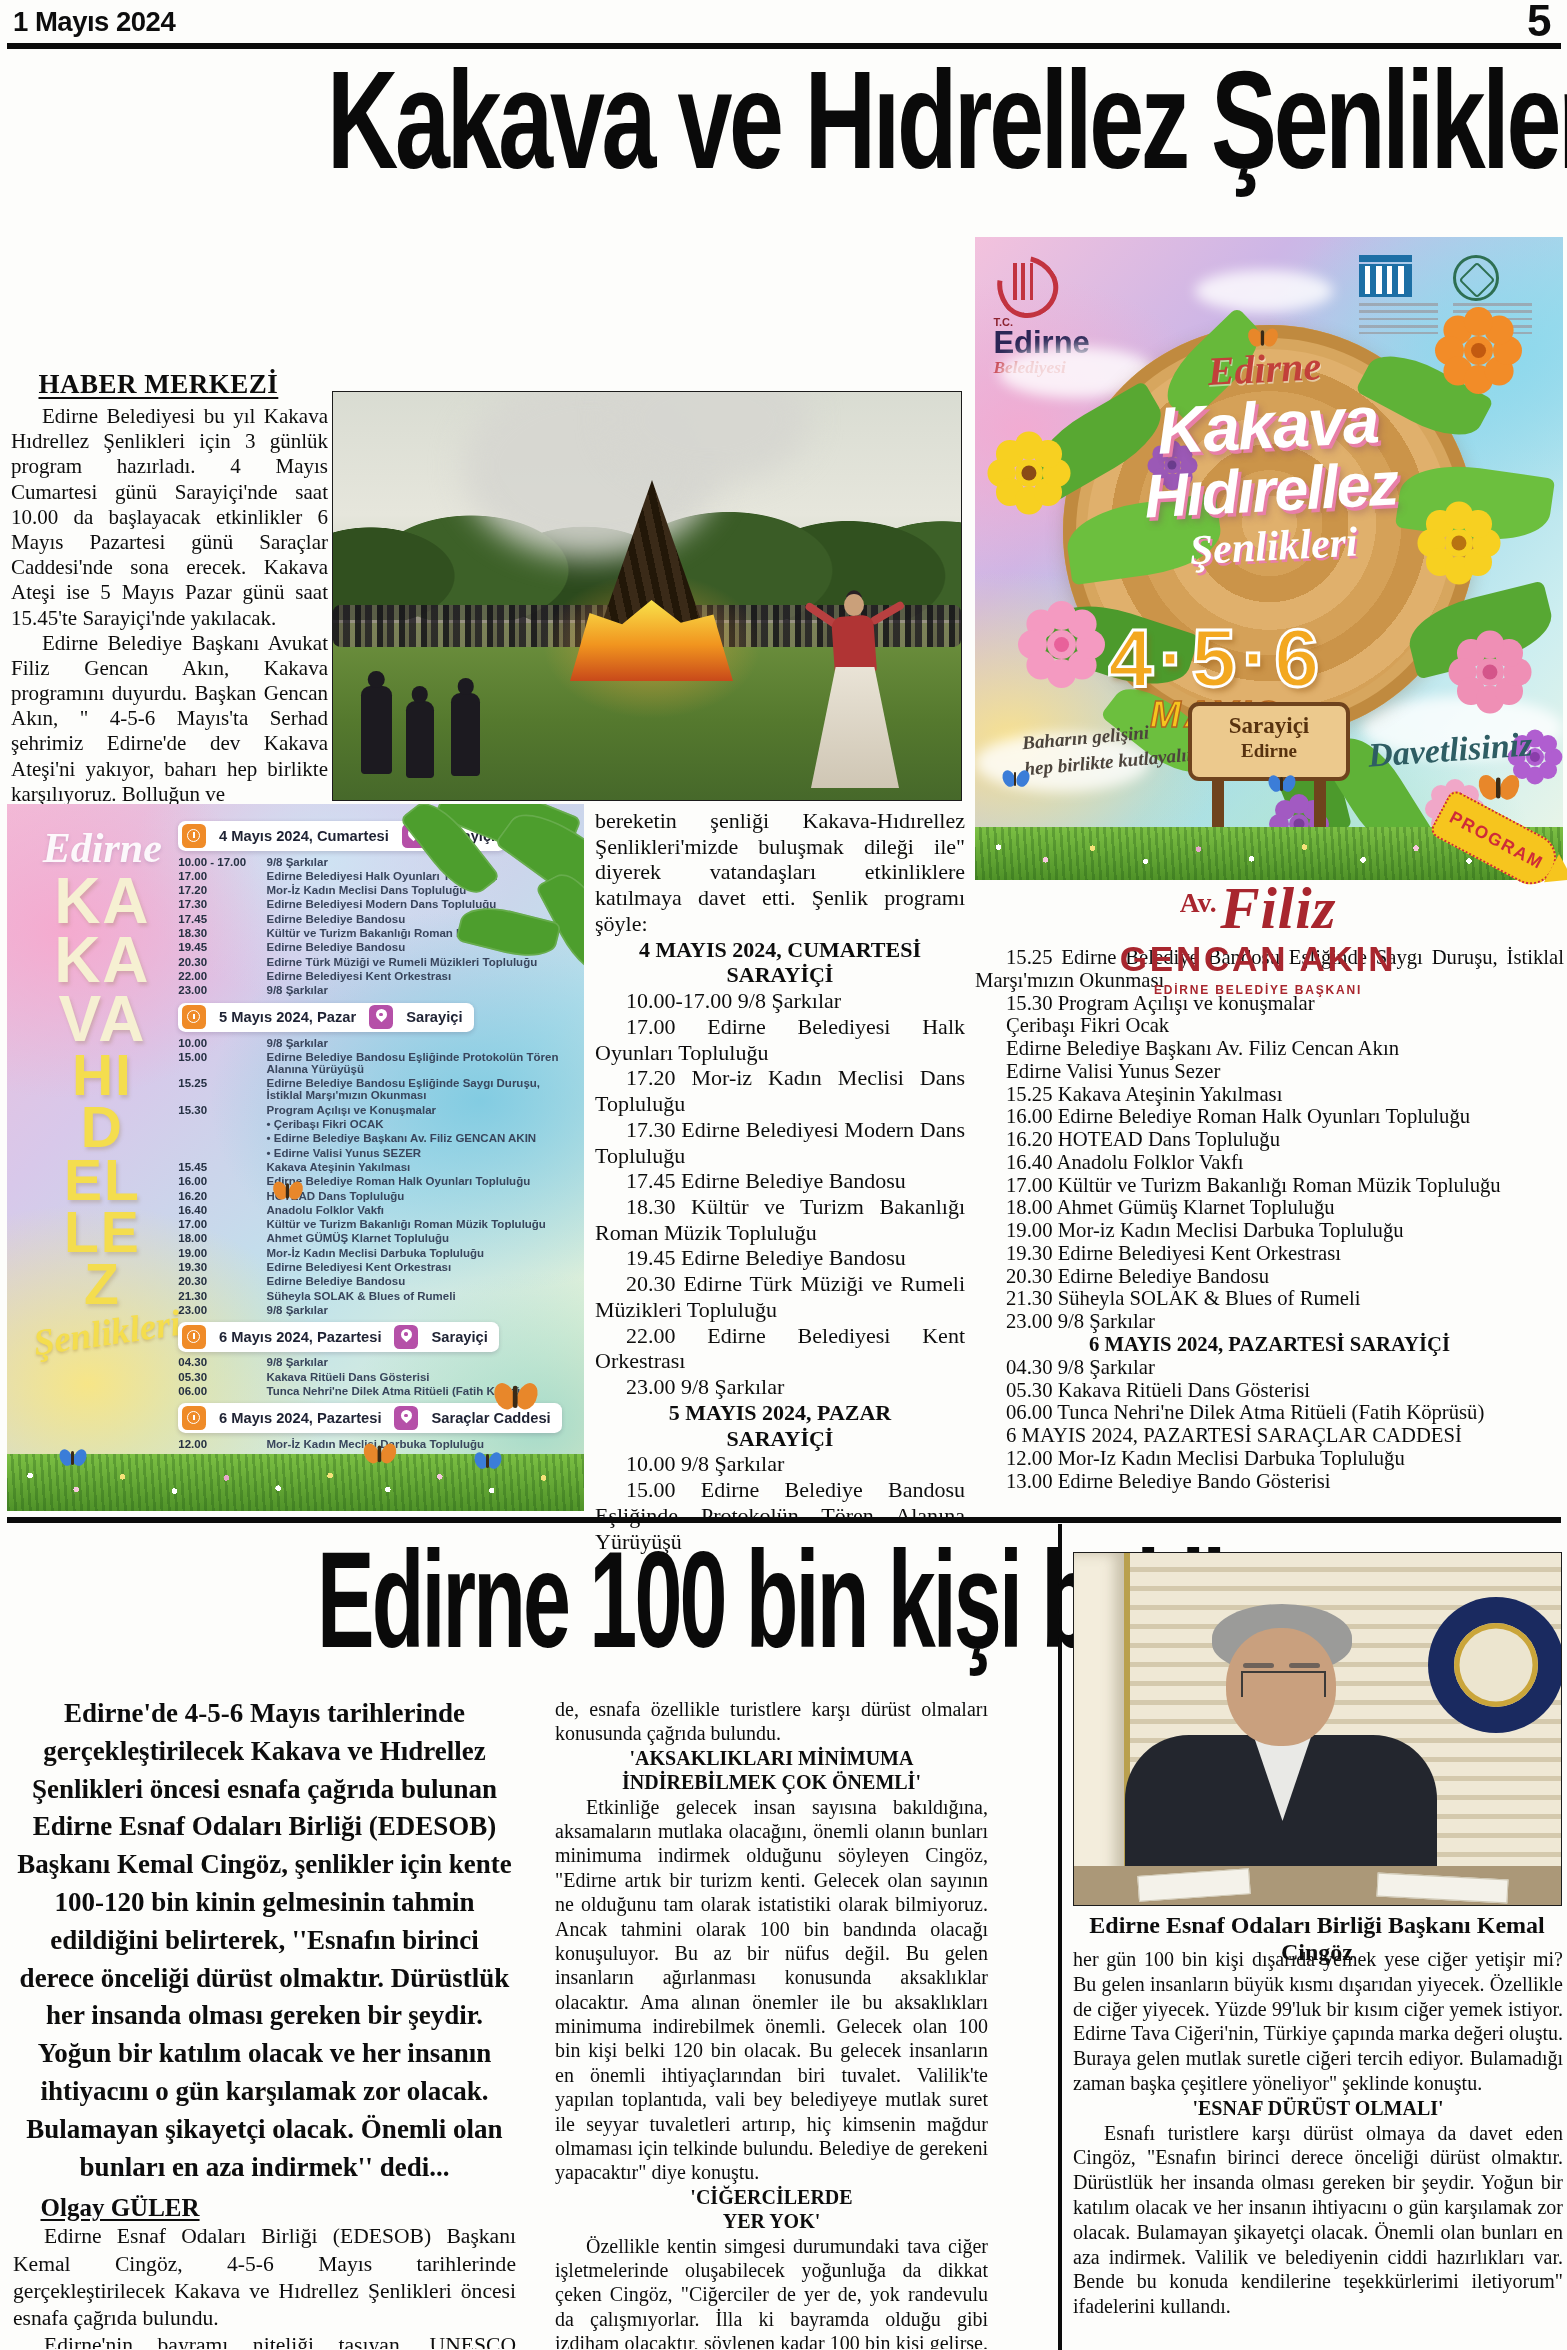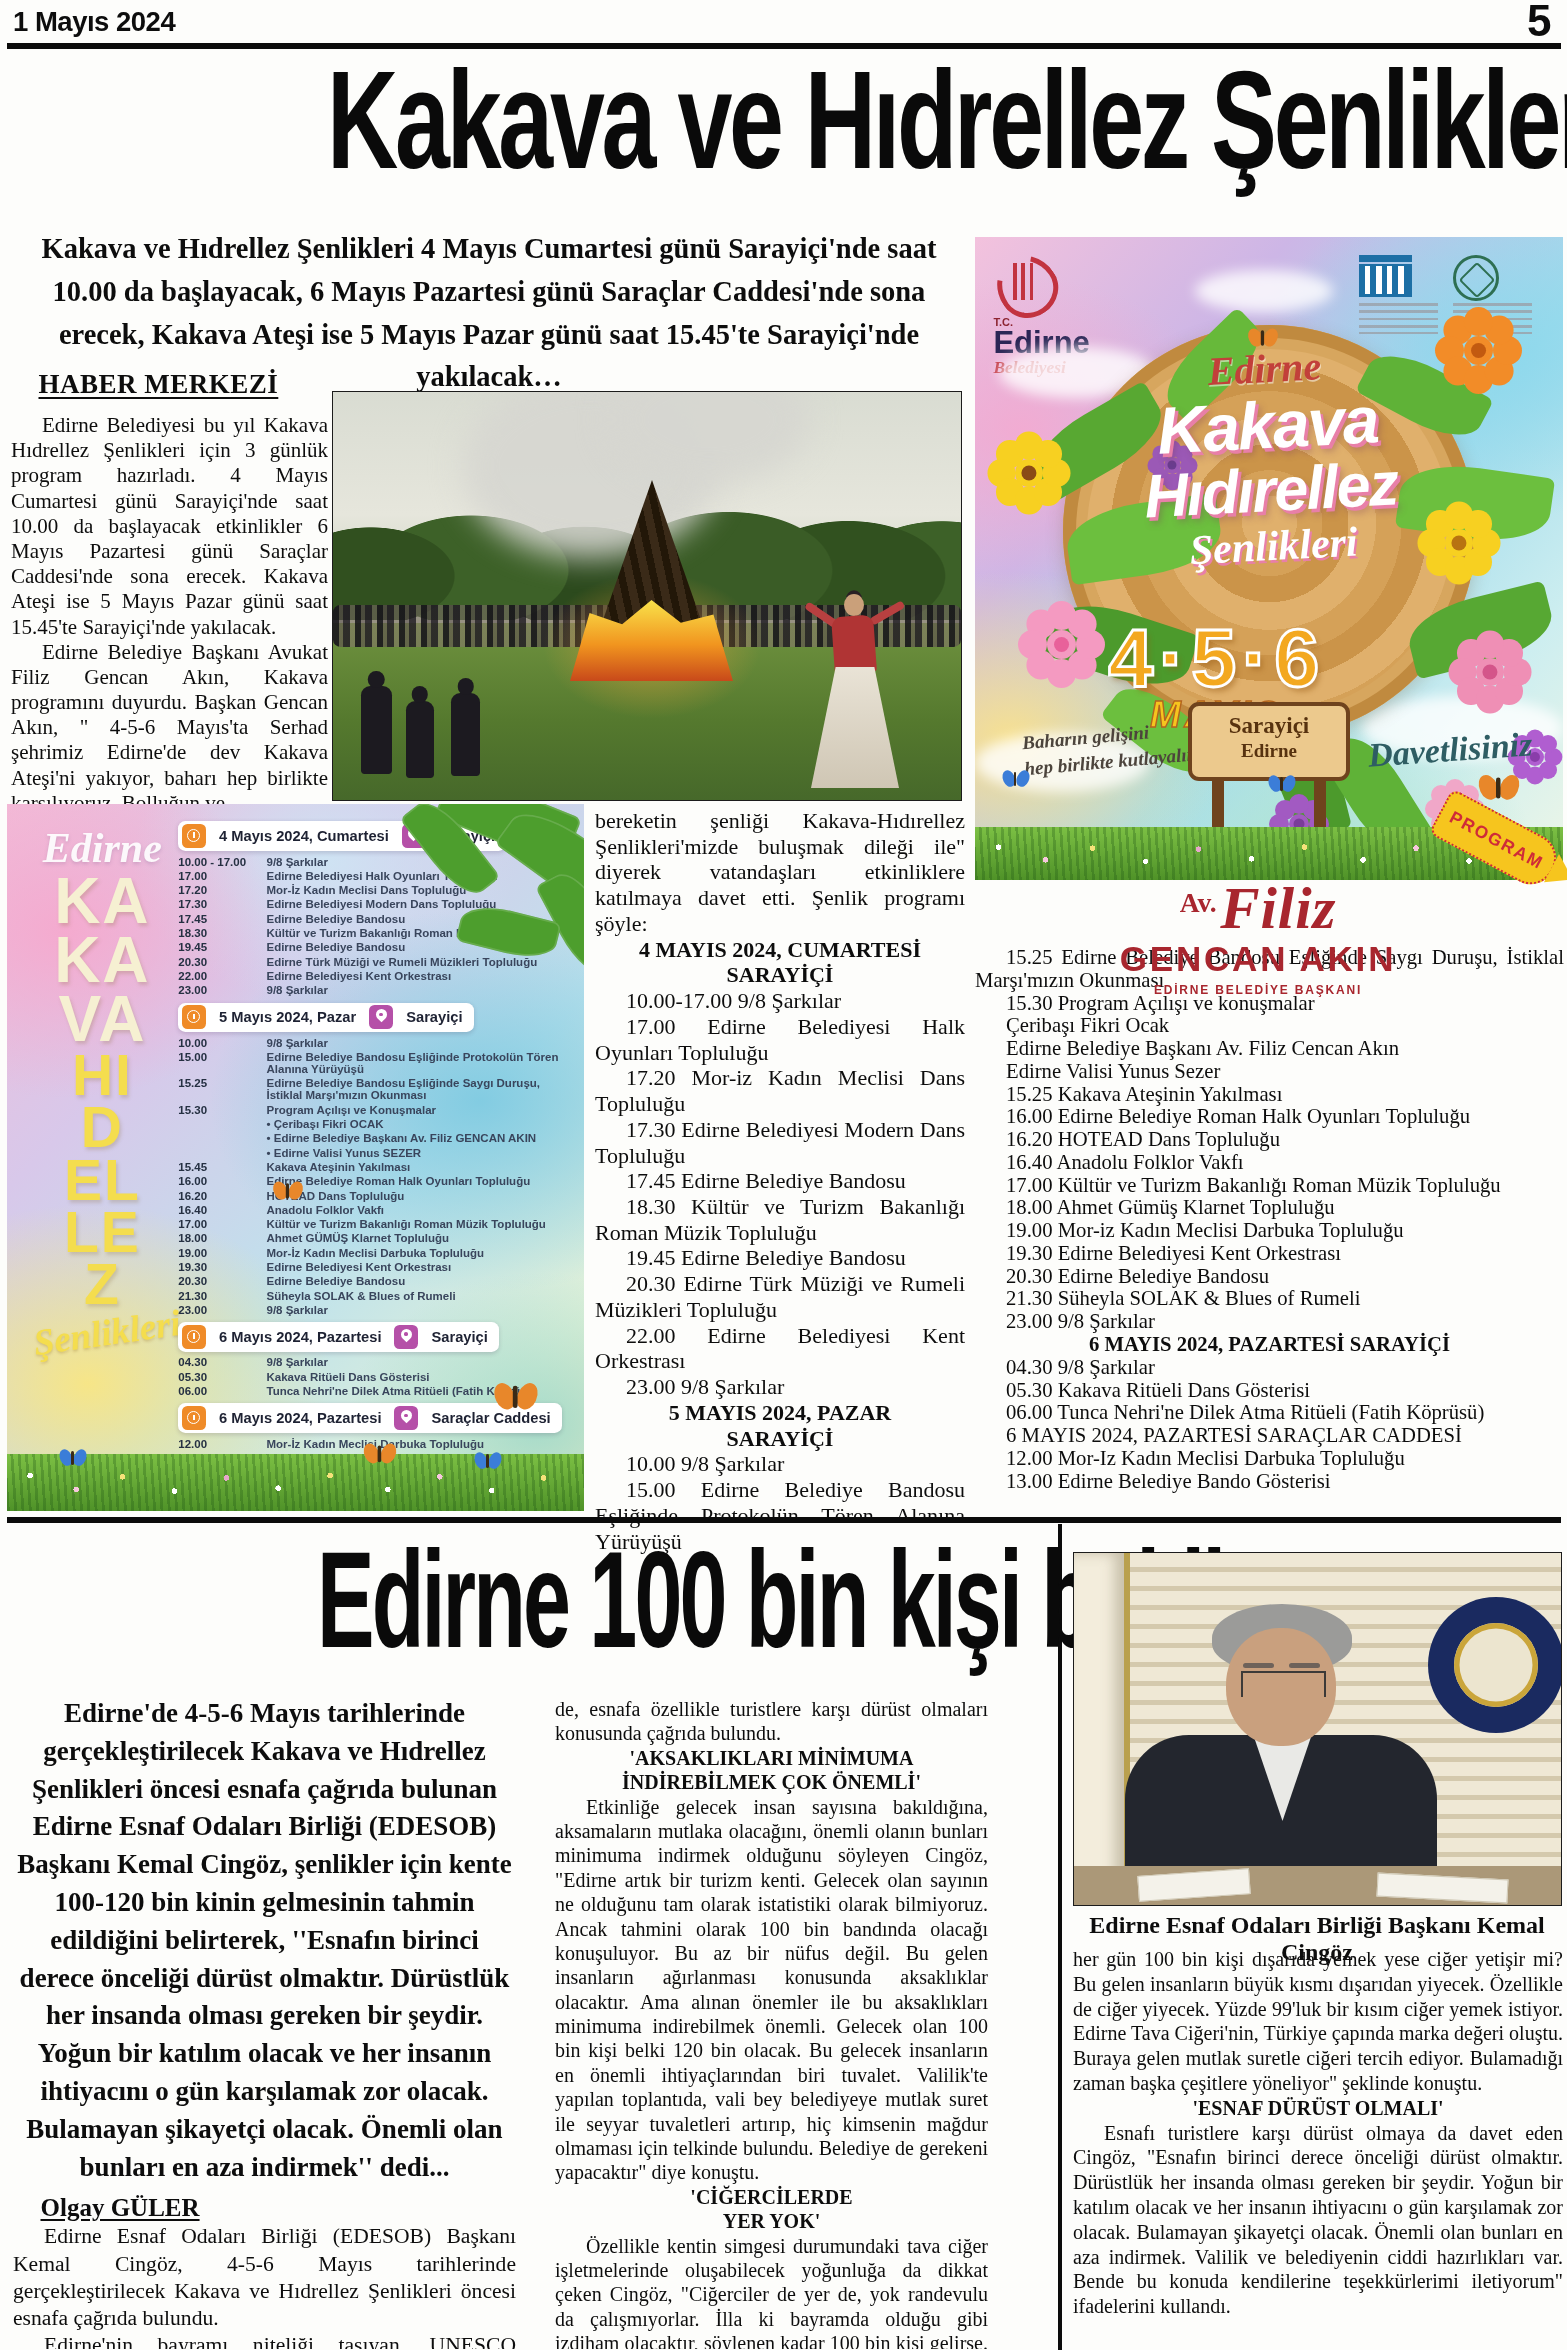--- a/index.html
+++ b/index.html
@@ -23,21 +23,21 @@
   #hl2{left:0;top:1530px;width:1067px;}
   #hl2 .headline-span{font-size:138px;}
 
   .lead1{left:26px;top:228px;width:926px;font:700 28.5px "Liberation Serif",serif;
          text-align:center;line-height:1.5;}
   .lead2{font:700 27px "Liberation Serif",serif;text-align:center;line-height:1.4;}
 
   
   .col{position:absolute;text-align:justify;}
   .sec-label{font:700 27px "Liberation Serif",serif;text-decoration:underline;text-underline-offset:3.7px;
-             letter-spacing:0.5px;margin-left:27.5px;margin-bottom:13px;}
+             letter-spacing:0.5px;margin-left:27.5px;margin-bottom:4px;}
   .flow-p{text-indent:31px;margin:0;}
   .flow-p.no-indent{text-indent:0;}
   .flow-head{font-weight:700;text-align:center;text-indent:0;}
   #s1-col1{left:11px;top:369px;width:317px;font-size:21px;line-height:1.2;}
   #s1-col2{left:595px;top:808px;width:370px;font-size:22px;line-height:1.17;}
   #s1-col3{left:975px;top:946px;width:589px;font-size:20.7px;line-height:1.1;}
   #s2-col1{left:13px;top:1695px;width:503px;height:654px;overflow:hidden;}
   #s2-col2{left:555px;top:1697px;width:433px;height:652px;overflow:hidden;font-size:20px;line-height:1.22;}
   #s2-col3{left:1073px;top:1947px;width:490px;height:402px;overflow:hidden;font-size:20px;line-height:1.24;}
   .byline{font:700 25px "Liberation Serif",serif;text-decoration:underline;text-underline-offset:2.8px;
@@ -221,21 +221,20 @@
 
 <div class="page">
 
   <div class="abs hdr-date">1 Mayıs 2024</div>
   <div class="abs hdr-page">5</div>
   <div class="rule" style="left:7.3px;right:7.3px;top:43px;height:6.4px;"></div>
 
   <div class="abs headline-wrap" id="hl1">
     <span class="headline-span" id="hl1s" style="transform: scaleX(0.704782);">Kakava ve Hıdrellez Şenlikleri 3 gün</span>
   </div>
-  <div class="abs lead1">Kakava ve Hıdrellez Şenlikleri 4 Mayıs Cumartesi günü Sarayiçi'nde saat 10.00 da başlayacak, 6 Mayıs Pazartesi günü Saraçlar Caddesi'nde sona erecek, Kakava Ateşi ise 5 Mayıs Pazar günü saat 15.45'te Sarayiçi'nde yakılacak…</div>
 
   <div class="col" id="s1-col1">
     <div class="sec-label">HABER MERKEZİ</div>
   <div class="flow-p">Edirne Belediyesi bu yıl Kakava Hıdrellez Şenlikleri için 3 günlük program hazırladı. 4 Mayıs Cumartesi günü Sarayiçi'nde saat 10.00 da başlayacak etkinlikler 6 Mayıs Pazartesi günü Saraçlar Caddesi'nde sona erecek. Kakava Ateşi ise 5 Mayıs Pazar günü saat 15.45'te Sarayiçi'nde yakılacak.</div>
       <div class="flow-p">Edirne Belediye Başkanı Avukat Filiz Gencan Akın, Kakava programını duyurdu. Başkan Gencan Akın, " 4-5-6 Mayıs'ta Serhad şehrimiz Edirne'de dev Kakava Ateşi'ni yakıyor, baharı hep birlikte karşılıyoruz. Bolluğun ve</div>
     </div>
 
   <div class="abs photo1">
     <div class="treeline"></div>
     <div class="smoke" style="left:129px;top:-18.4px;width:257px;height:184px;"></div>

